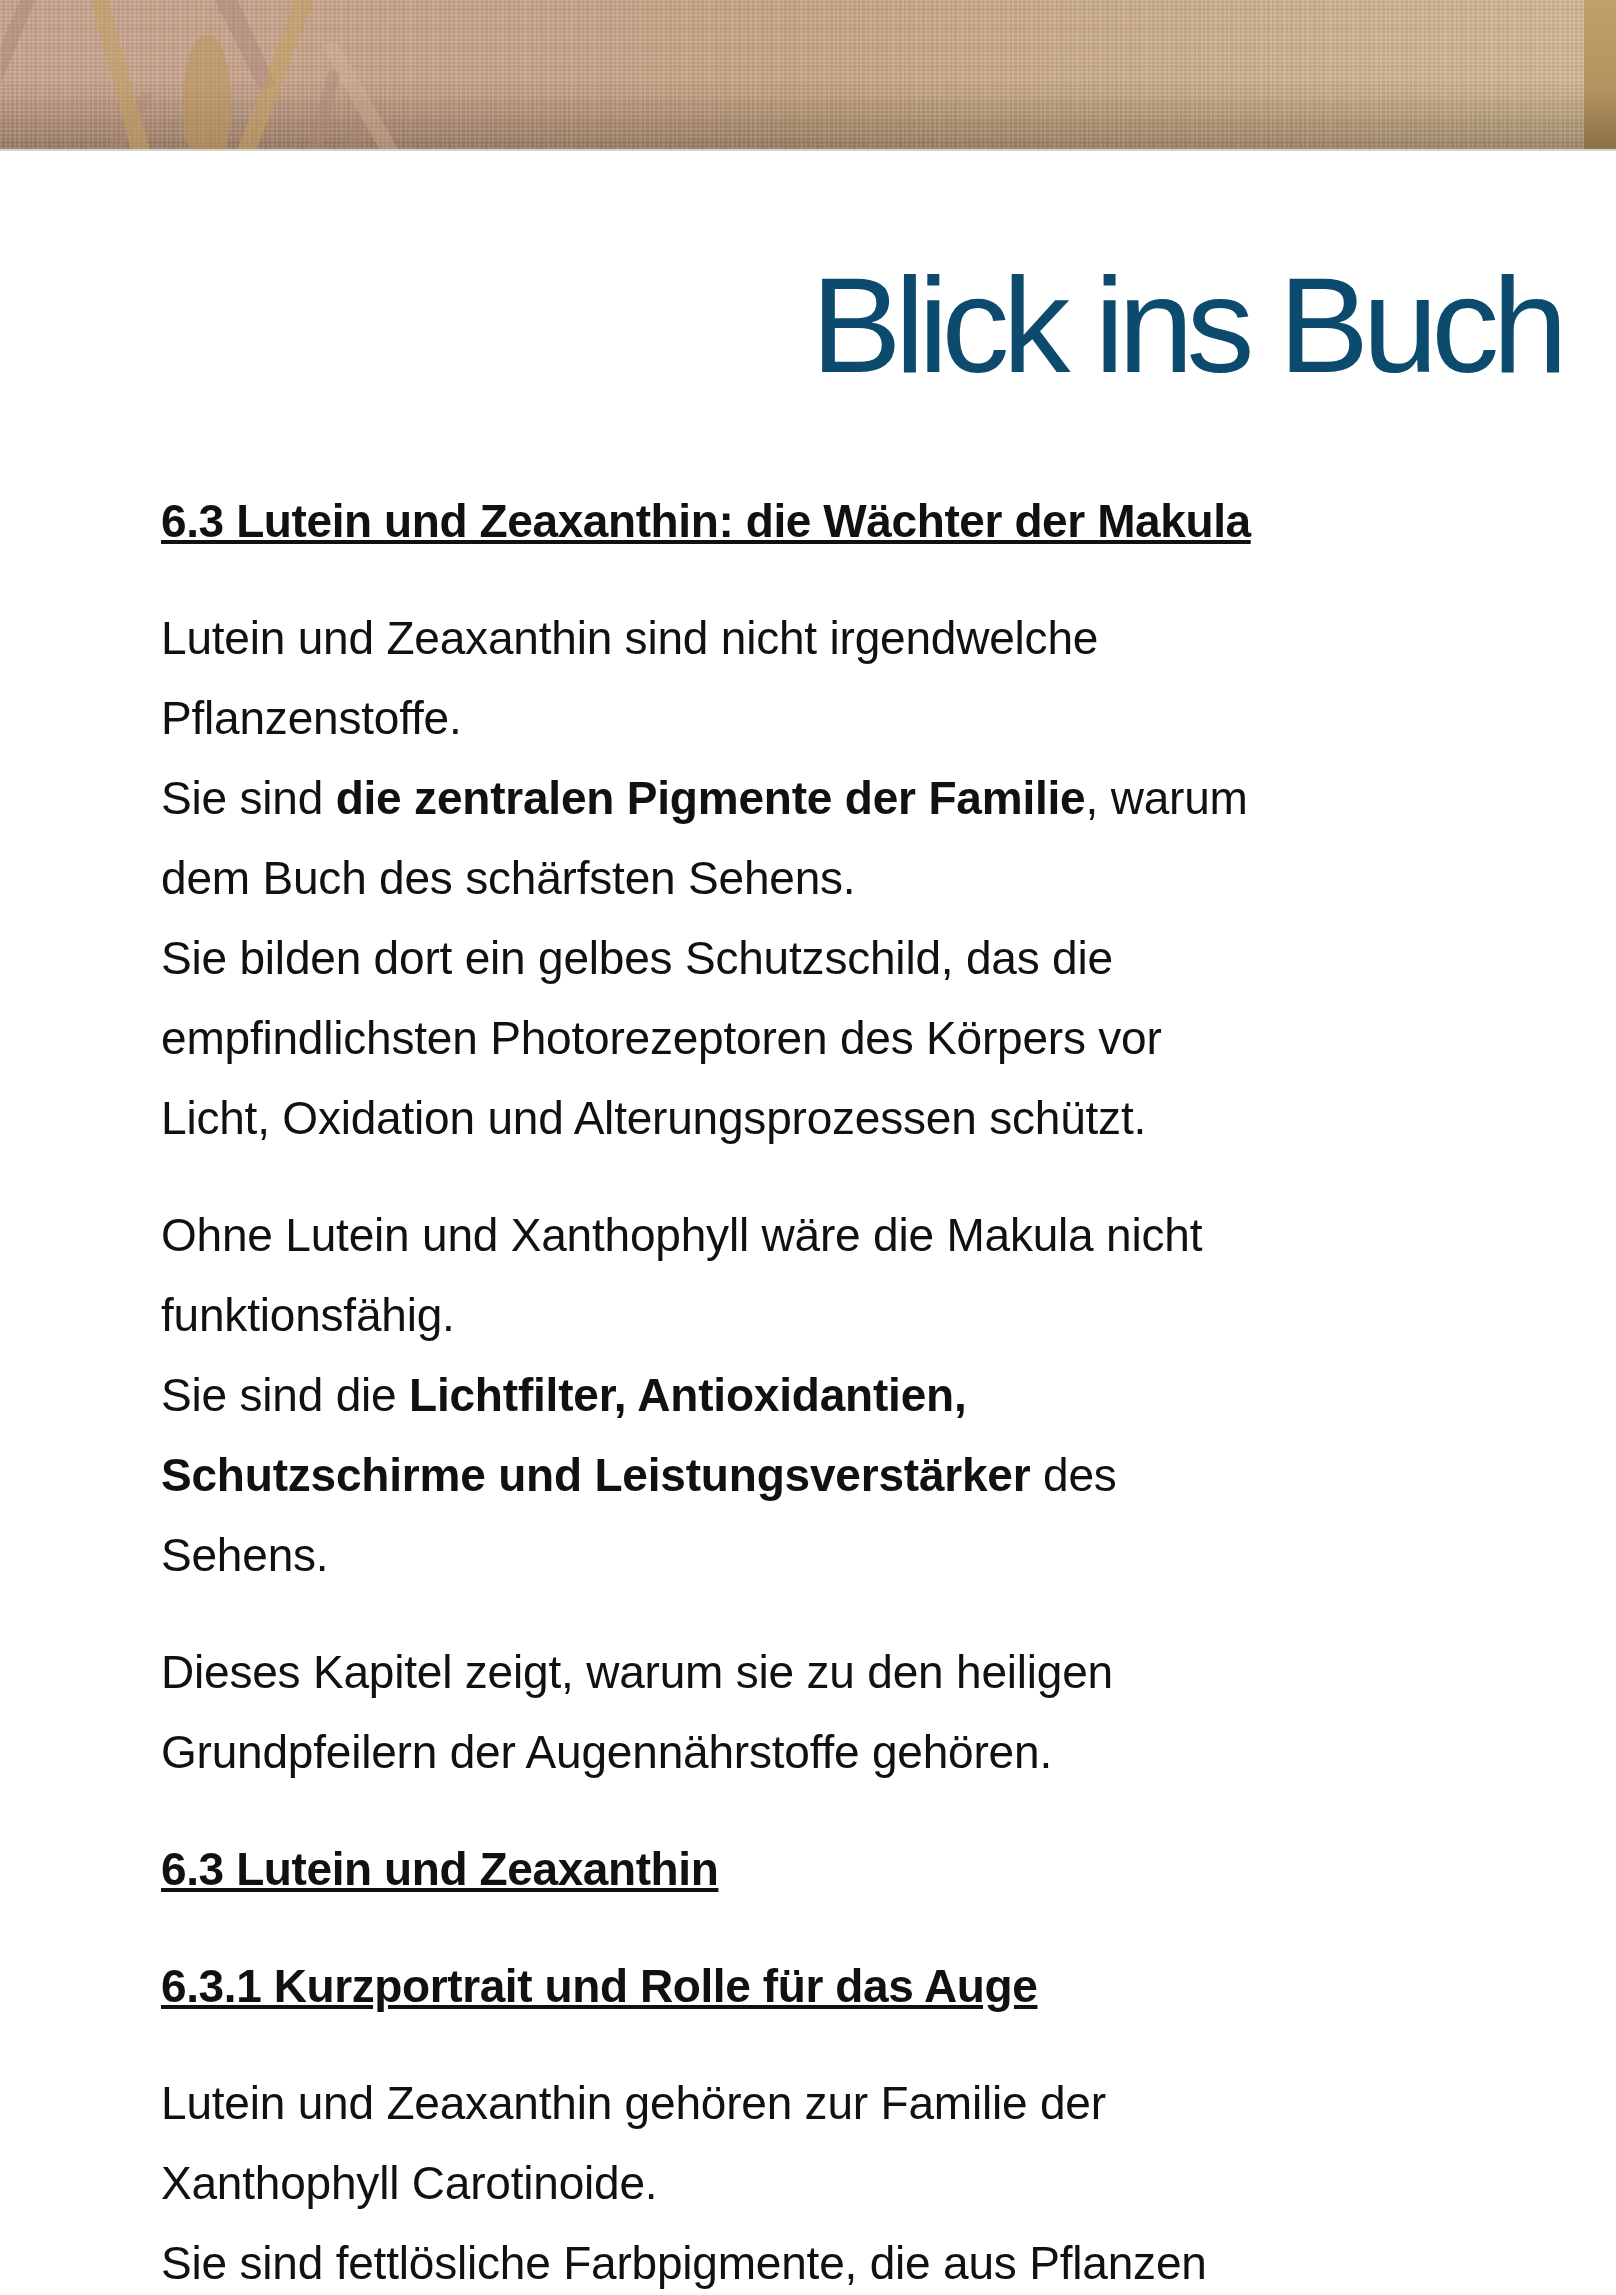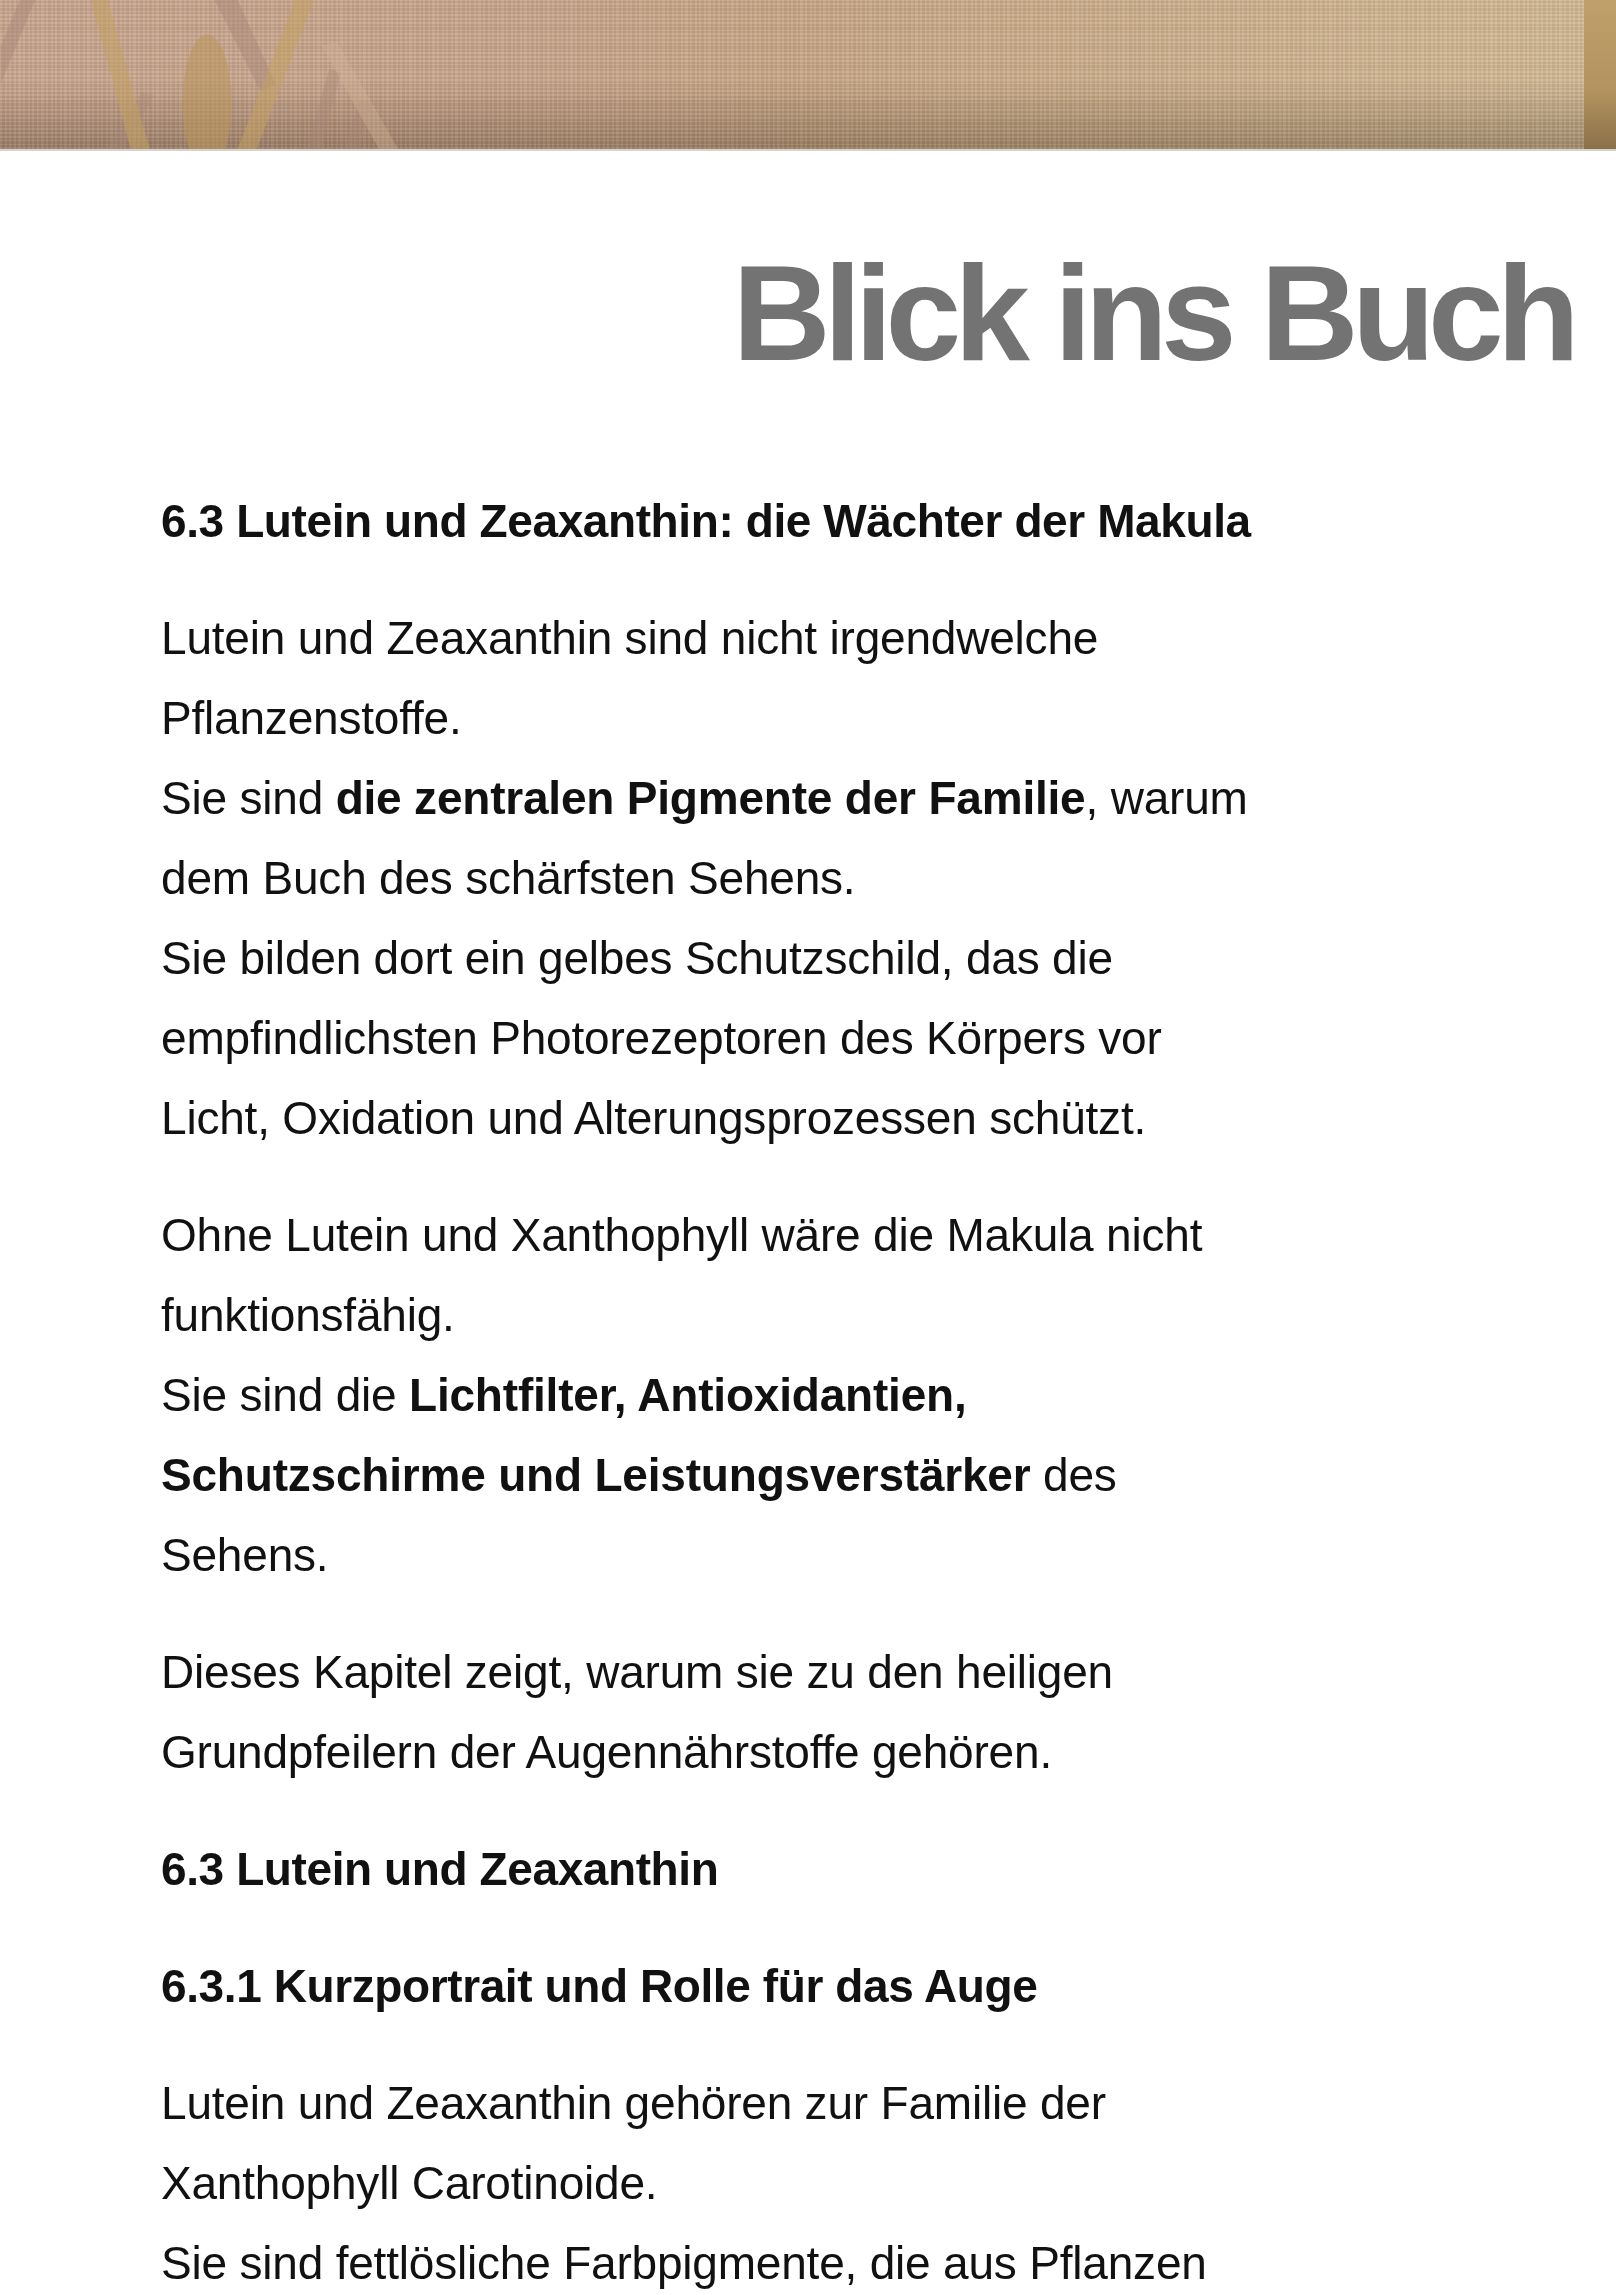--- a/index.html
+++ b/index.html
@@ -45,42 +45,43 @@
       position: absolute;
       left: 0; top: 149px;
       width: 1616px; height: 1.5px;
       background: #d7d3cf;
     }
     
     .page-title {
       position: absolute;
       right: 43px;
       top: 245px;
-      margin: 0;
+      margin: 12px;
       font-family: "Liberation Sans", "DejaVu Sans", sans-serif;
-      font-weight: 700;
+      font-weight: 400;
       font-size: 136px;
       line-height: 1;
       letter-spacing: -6.9px;
-      color: #737373;
+      color: #0c4a6e;
       white-space: nowrap;
     }
     
     .content {
       position: absolute;
       left: 161px;
       top: 481px;
       width: 1301px;
     }
     .content h2 {
       margin: 0;
       font-weight: 700;
       font-size: 46px;
       line-height: 80px;
       letter-spacing: -0.4px;
+      text-decoration: underline;
     }
     .content p {
       margin: 0;
       font-size: 46px;
       line-height: 80px;
       font-weight: 400;
       letter-spacing: -0.2px;
     }
     .content p b { font-weight: 700; }
     .gap-s { height: 37px; }

